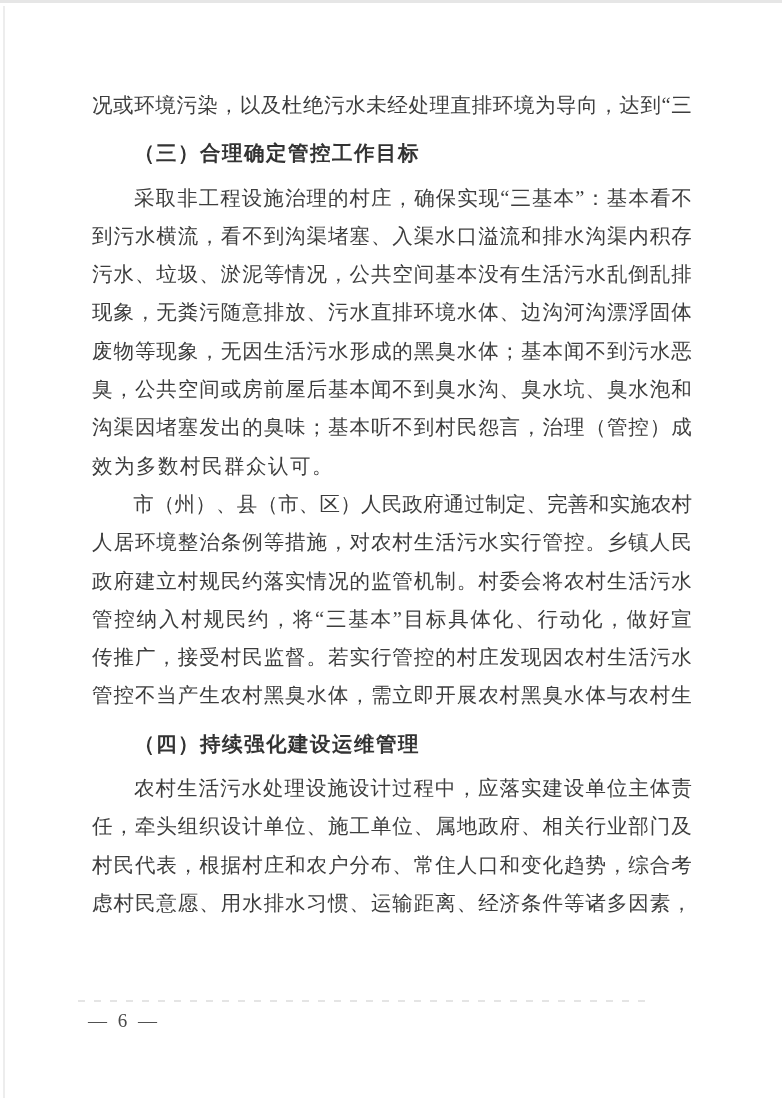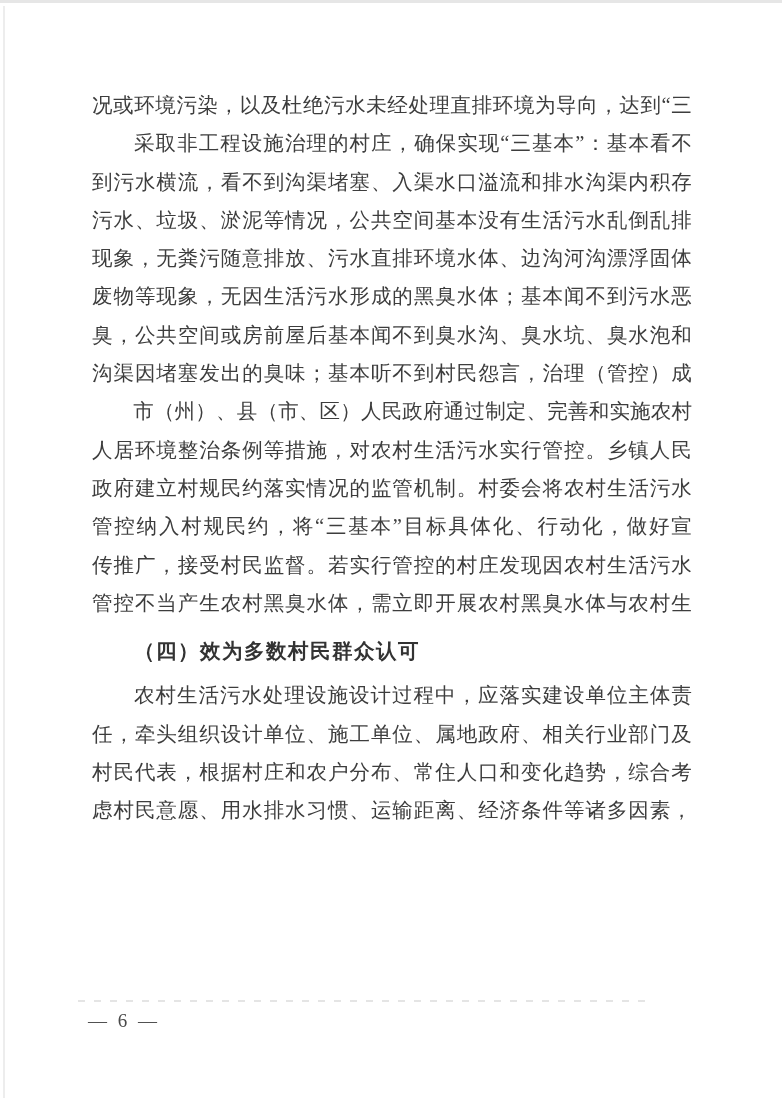--- a/index.html
+++ b/index.html
@@ -114,20 +114,21 @@
       <span class="ch">境</span>
       <span class="ch">为</span>
       <span class="ch">导</span>
       <span class="ch">向</span>
       <span class="ch">，</span>
       <span class="ch">达</span>
       <span class="ch">到</span>
       <span class="ch">“</span>
       <span class="ch">三</span>
     </div>
+    <div class="line heading indent">（三）合理确定管控工作目标</div>
     <div class="line fill">
       <span class="indent-spacer"></span>
       <span class="ch">采</span>
       <span class="ch">取</span>
       <span class="ch">非</span>
       <span class="ch">工</span>
       <span class="ch">程</span>
       <span class="ch">设</span>
       <span class="ch">施</span>
       <span class="ch">治</span>
@@ -324,20 +325,21 @@
       <span class="ch">言</span>
       <span class="ch">，</span>
       <span class="ch">治</span>
       <span class="ch">理</span>
       <span class="ch">（</span>
       <span class="ch">管</span>
       <span class="ch">控</span>
       <span class="ch">）</span>
       <span class="ch">成</span>
     </div>
+    <div class="line">效为多数村民群众认可。</div>
     <div class="line fill">
       <span class="indent-spacer"></span>
       <span class="ch">市</span>
       <span class="ch">（</span>
       <span class="ch">州</span>
       <span class="ch">）</span>
       <span class="ch">、</span>
       <span class="ch">县</span>
       <span class="ch">（</span>
       <span class="ch">市</span>
@@ -504,21 +506,21 @@
       <span class="ch">村</span>
       <span class="ch">黑</span>
       <span class="ch">臭</span>
       <span class="ch">水</span>
       <span class="ch">体</span>
       <span class="ch">与</span>
       <span class="ch">农</span>
       <span class="ch">村</span>
       <span class="ch">生</span>
     </div>
-    <div class="line heading indent">（四）效为多数村民群众认可</div>
+    <div class="line heading indent">（四）持续强化建设运维管理</div>
     <div class="line fill">
       <span class="indent-spacer"></span>
       <span class="ch">农</span>
       <span class="ch">村</span>
       <span class="ch">生</span>
       <span class="ch">活</span>
       <span class="ch">污</span>
       <span class="ch">水</span>
       <span class="ch">处</span>
       <span class="ch">理</span>

